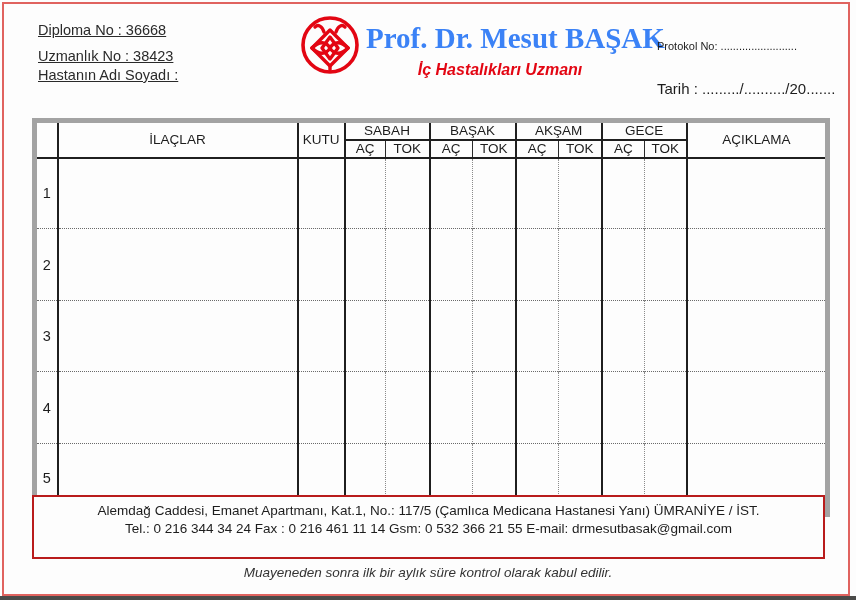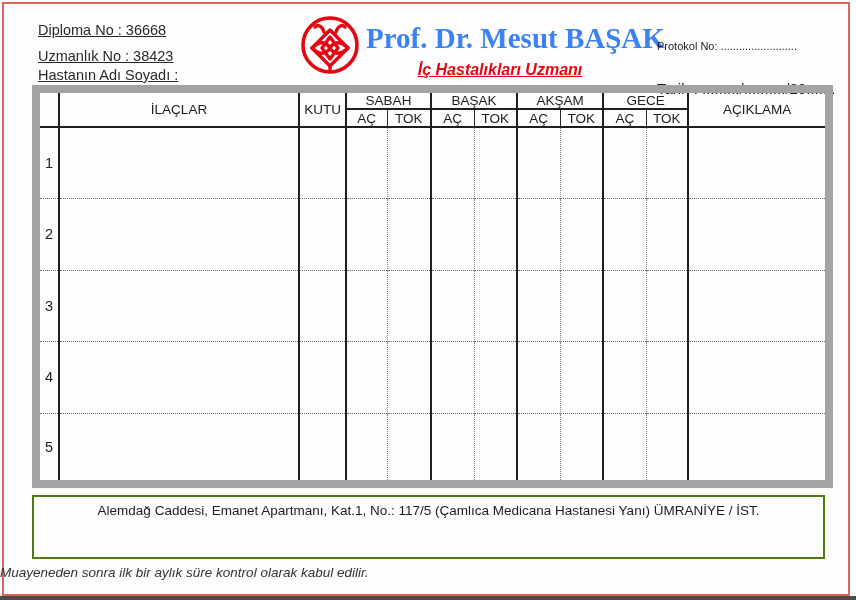--- a/index.html
+++ b/index.html
@@ -23,52 +23,52 @@
   .info.l2{top:48px;}
   .info.l3{top:67px;}
   .logo{position:absolute;left:300px;top:15px;width:60px;height:60px;}
   .doctor-name{
     position:absolute;left:366px;top:22px;width:268px;text-align:center;
     font-family:"Liberation Serif", serif;font-weight:bold;
     font-size:29px;color:#3b82f6;white-space:nowrap;
   }
   .specialty{
     position:absolute;left:366px;top:61px;width:268px;text-align:center;
-    font-weight:bold;font-style:italic;font-size:16px;color:#e30613;text-decoration:underline;
+    font-weight:bold;font-style:italic;font-size:16px;color:#e30613;
   }
   .protokol{position:absolute;left:657px;top:40px;font-size:11px;white-space:nowrap;}
   .tarih{position:absolute;left:657px;top:80px;font-size:15px;white-space:nowrap;}
   
   .rx-table{
-    position:absolute;left:32px;top:85px;
+    position:absolute;left:32px;top:118px;
     border-collapse:collapse;table-layout:fixed;
     width:793px;height:394px;
-    border:8px solid #a3a3a3;
+    border:5px solid #a3a3a3;
   }
   .rx-table th,.rx-table td{
     padding:0;margin:0;font-weight:normal;font-size:13.5px;
     text-align:center;vertical-align:middle;color:#1d1d1d;
     overflow:hidden;
   }
   .rx-table thead{border-bottom:2px solid #1f1f1f;}
   .rx-table th.grp{border-bottom:2px solid #1f1f1f;}
   .sl{border-left:2px solid #1f1f1f;}
   .sl-thin{border-left:1.5px solid #2a2a2a;}
   .dl{border-left:1.5px dotted #8a8a8a;}
   .rx-table tbody tr.sep td{border-top:1.5px dotted #6a6a6a;}
   .rx-table td.num{font-size:14.5px;}
   
   .addr-box{
     position:absolute;left:32px;top:495px;width:793px;height:64px;
-    box-sizing:border-box;border:2px solid #4d7c0f;
+    box-sizing:border-box;border:2px solid #b91c1c;
     text-align:center;font-size:13.5px;line-height:18px;
     padding-top:5px;color:#1d1d1d;background:#fdfdfd;
   }
   .note{
-    position:absolute;left:0;top:565px;width:856px;
+    position:absolute;left:0;top:565px;width:856px;text-align:center;
     font-style:italic;font-size:13.5px;color:#333;
   }
 </style>
 </head>
 <body>
 
 <div class="frame"></div>
 
 <div class="info l1">Diploma No  : 36668</div>
 <div class="info l2">Uzmanlık No : 38423</div>
@@ -201,17 +201,18 @@
         <td class="dl"></td>
       <td class="sl"></td>
         <td class="dl"></td>
       <td class="sl"></td>
     </tr>
   </tbody>
 </table>
 
 <div class="addr-box">
   <div>Alemdağ Caddesi, Emanet Apartmanı, Kat.1, No.: 117/5 (Çamlıca Medicana Hastanesi Yanı) ÜMRANİYE / İST.</div>
+  <div>Tel.: 0 216 344 34 24  Fax : 0 216 461 11 14  Gsm: 0 532 366 21 55  E-mail: drmesutbasak@gmail.com</div>
 </div>
 
 <div class="note">Muayeneden sonra ilk bir aylık süre kontrol olarak kabul edilir.</div>
 
 <div class="bottom-strip"></div>
 
 </body></html>

